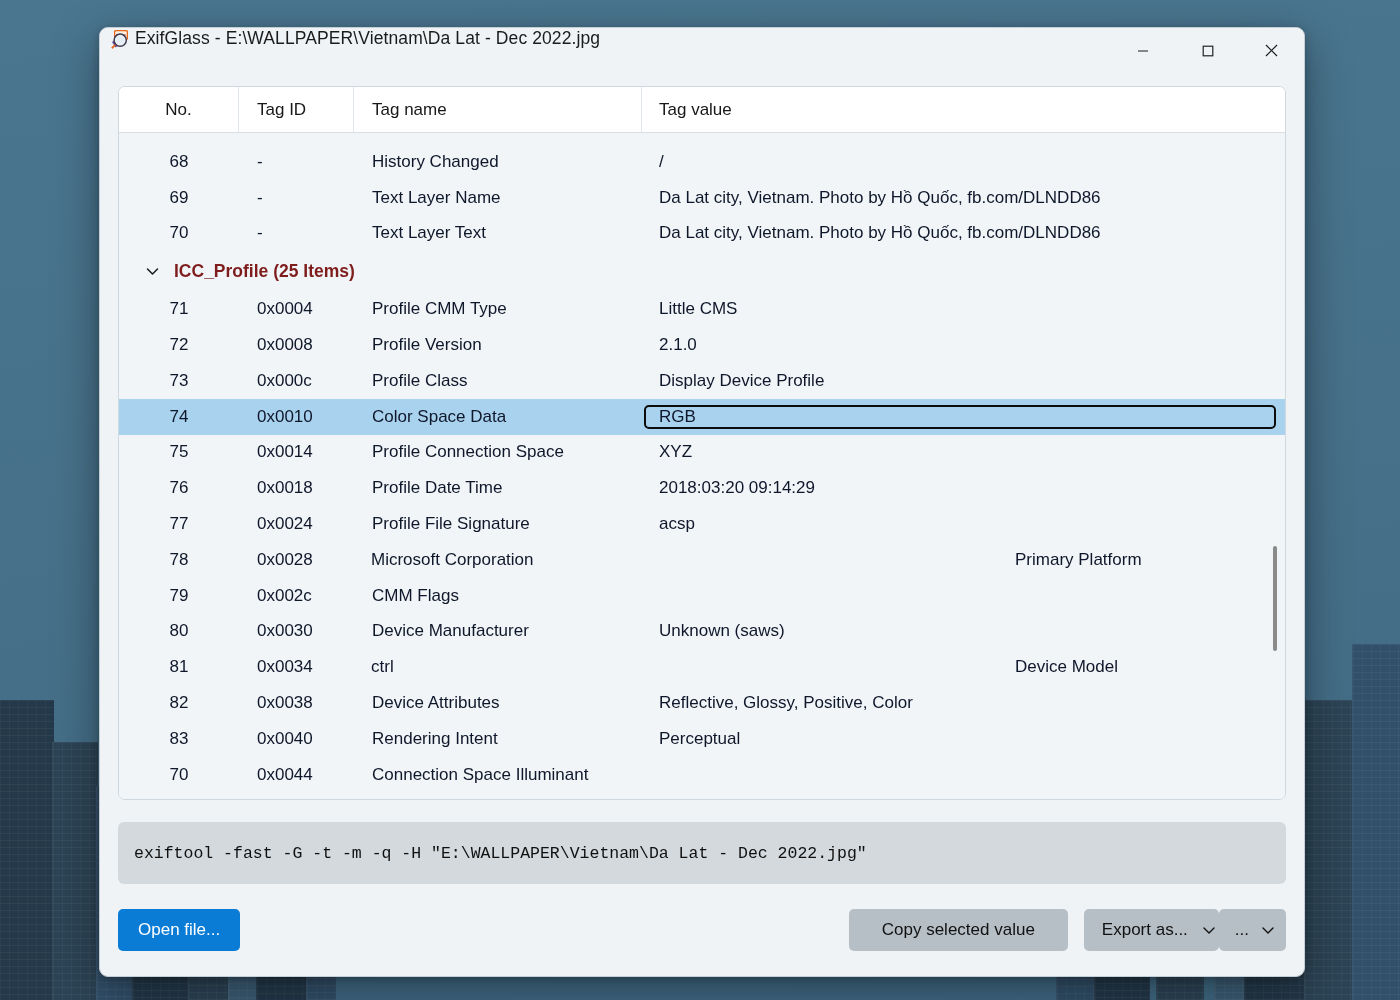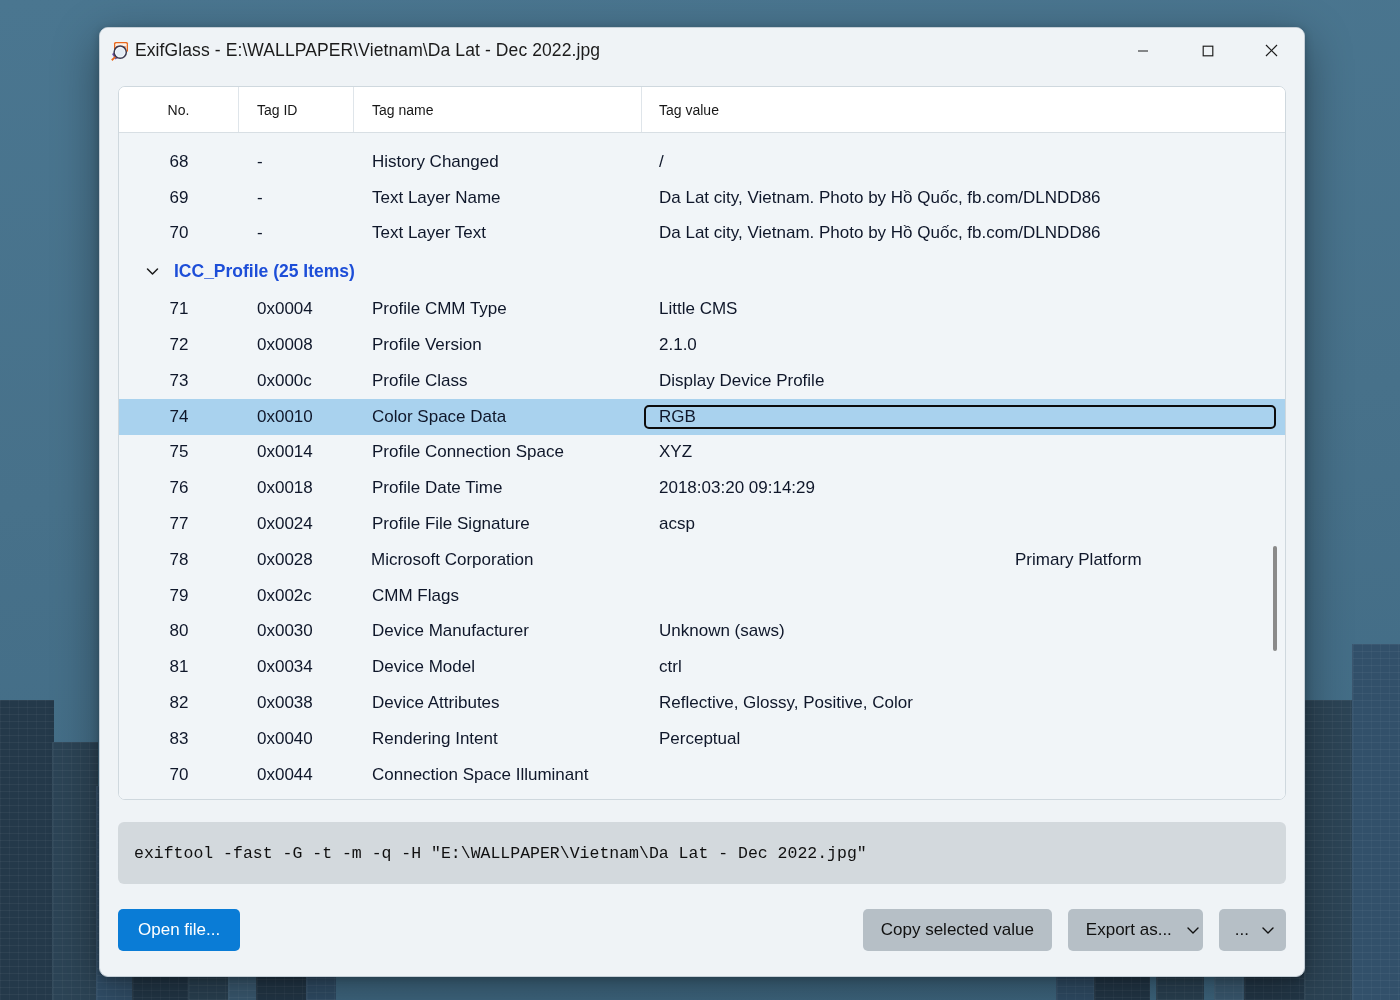--- a/index.html
+++ b/index.html
@@ -59,21 +59,20 @@
     overflow: hidden;
     display: flex;
     flex-direction: column;
   }
 
   
   #titlebar {
     height: 45px;
     flex: none;
     display: flex;
-    align-items: center;
     background: #eff3f6;
     padding-left: 8px;
     position: relative;
   }
   #app-icon {
     width: 22px; height: 22px;
     flex: none;
     position: relative;
     margin-right: 5px;
   }
@@ -109,21 +108,21 @@
   #thead {
     display: flex;
     height: 46px;
     flex: none;
     background: #fff;
     border-bottom: 1px solid #d8dfe4;
   }
   #thead .th {
     display: flex;
     align-items: center;
-    font-size: 14px;
+    font-size: 17px;
     color: #171717;
     border-right: 1px solid #dfe5ea;
     padding-left: 0;
   }
   #thead .th:last-child { border-right: none; }
   .c-no    { width: 120px; justify-content: center; }
   .c-tagid { width: 115px; padding-left: 18px !important; }
   .c-name  { width: 288px; padding-left: 18px !important; }
   .c-val   { flex: 1;      padding-left: 17px !important; }
 
@@ -175,21 +174,21 @@
     align-items: center;
     padding-left: 13px;
   }
 
   .grouprow {
     display: flex;
     align-items: center;
     height: 40px;
     font-size: 17.5px;
     font-weight: bold;
-    color: #1d4ed8;
+    color: #7f1d1d;
     padding-left: 22px;
   }
   .chev {
     width: 22px; height: 22px;
     margin-right: 11px;
     display: flex; align-items: center; justify-content: center;
     flex: none;
   }
 
   
@@ -236,32 +235,32 @@
   }
   .btn {
     height: 42px;
     border-radius: 5px;
     display: flex;
     align-items: center;
     justify-content: center;
     font-size: 17px;
     color: #111;
     background: #b6bfc6;
-    padding: 0 18px;
+    padding: 0 33px;
     white-space: nowrap;
     user-select: none;
   }
   #btn-open {
     background: #0a7cd6;
     color: #fff;
     padding: 0 20px;
   }
   #spacer { flex: 1; }
   #btn-copy { margin-right: 16px; }
-  #btn-export { margin-right: 16px; padding: 0 2px 0 18px; }
+  #btn-export { padding: 0 2px 0 18px; }
   #btn-more { padding: 0 10px 0 16px; }
   .bchev { margin-left: 13px; display: flex; align-items: center; }
   #btn-more .bchev { margin-left: 11px; }
 </style>
 </head>
 <body>
 
 <div id="desktop">
   <div id="sky"></div>
 
@@ -428,22 +427,22 @@
             </div>
             <div class="row">
               <div class="cell c-no">80</div>
               <div class="cell c-tagid">0x0030</div>
               <div class="cell c-name">Device Manufacturer</div>
               <div class="cell c-val">Unknown (saws)</div>
             </div>
             <div class="row">
               <div class="cell c-no">81</div>
               <div class="cell c-tagid">0x0034</div>
+              <div class="cell c-val">ctrl</div>
               <div class="cell c-name">Device Model</div>
-              <div class="cell c-val">ctrl</div>
             </div>
             <div class="row">
               <div class="cell c-no">82</div>
               <div class="cell c-tagid">0x0038</div>
               <div class="cell c-name">Device Attributes</div>
               <div class="cell c-val">Reflective, Glossy, Positive, Color</div>
             </div>
             <div class="row">
               <div class="cell c-no">83</div>
               <div class="cell c-tagid">0x0040</div>

